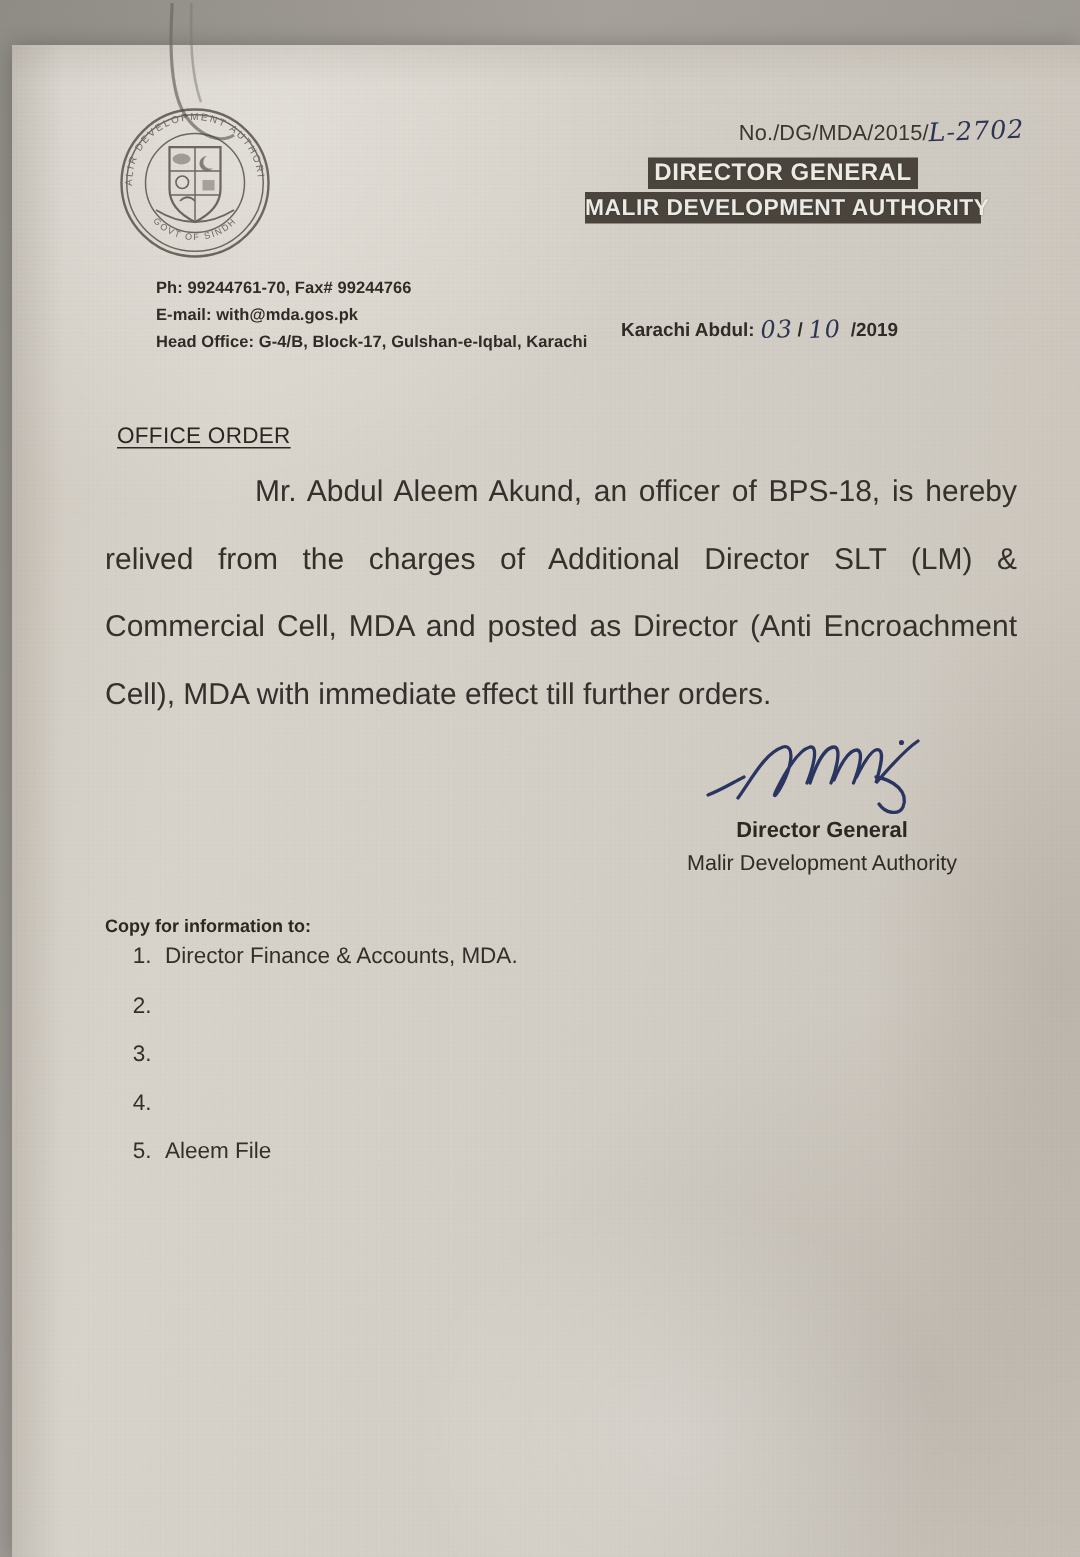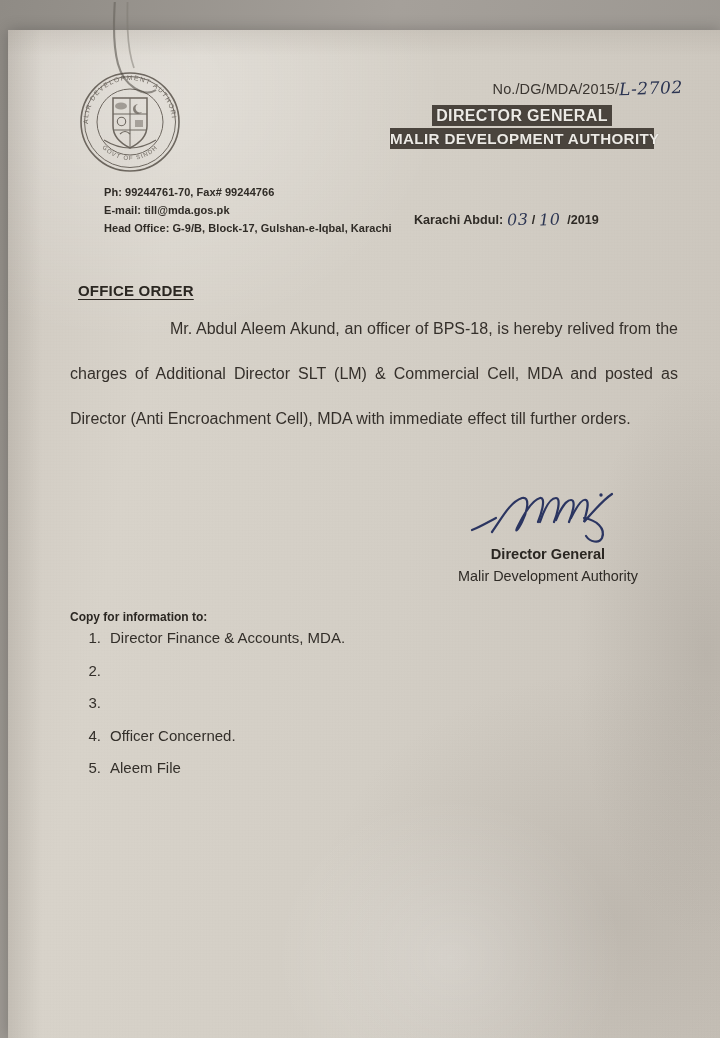--- a/index.html
+++ b/index.html
@@ -132,33 +132,33 @@
     white-space: nowrap;
   }
   #dated-line .hand { font-size: 16px; font-weight: normal; vertical-align: -1px; }
 
   
   #order-heading {
     position: absolute;
     left: 70px;
     top: 252px;
     font-size: 15px;
-    font-weight: bold;
+    font-weight: normal;
     color: #2b2722;
     text-decoration: underline;
     text-underline-offset: 3px;
     letter-spacing: .2px;
   }
 
   #order-body {
     position: absolute;
     left: 62px;
     top: 276px;
     width: 608px;
-    font-size: 16px;
+    font-size: 20px;
     color: #35302b;
     text-align: justify;
     text-justify: inter-word;
     line-height: 45px;
   }
   #order-body p { margin: 0; text-indent: 100px; }
 
   
   #signature-block {
     position: absolute;
@@ -253,22 +253,22 @@
 
     <div id="ref-number">
       <span>No./DG/MDA/2015/</span><span class="hand">L-2702</span>
     </div>
 
     <div class="invert-bar" id="title-director-general">DIRECTOR GENERAL</div>
     <div class="invert-bar" id="title-authority">MALIR DEVELOPMENT AUTHORITY</div>
 
     <div id="contact-block">
       <div>Ph: 99244761-70, Fax# 99244766</div>
-      <div>E-mail: till@mda.gos.pk</div>
-      <div>Head Office: G-9/B, Block-17, Gulshan-e-Iqbal, Karachi</div>
+      <div>E-mail: with@mda.gos.pk</div>
+      <div>Head Office: G-4/B, Block-17, Gulshan-e-Iqbal, Karachi</div>
     </div>
 
     <div id="dated-line">
       <span>Karachi Abdul:</span>
       <span class="hand">03</span>
       <span>/</span>
       <span class="hand">10</span>
       &nbsp;<span>/2019</span>
     </div>
   </div>
@@ -304,21 +304,20 @@
         <span>Director Finance &amp; Accounts, MDA.</span>
       </li>
       <li>
         <span class="num">2.</span>
       </li>
       <li>
         <span class="num">3.</span>
       </li>
       <li>
         <span class="num">4.</span>
-        <span>Officer Concerned.</span>
       </li>
       <li>
         <span class="num">5.</span>
         <span>Aleem File</span>
       </li>
     </ol>
 
 </div>
 
 </body></html>

